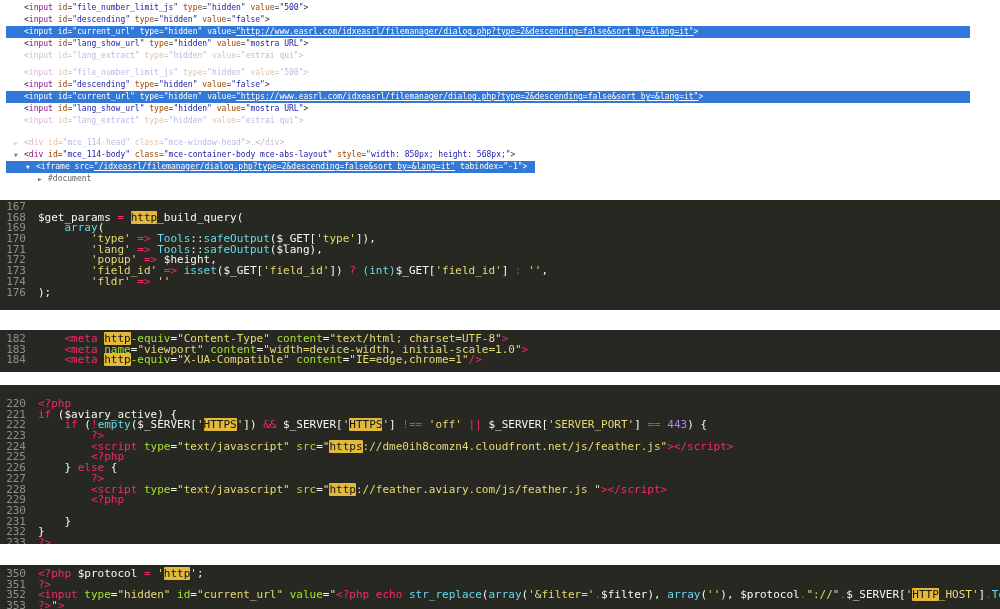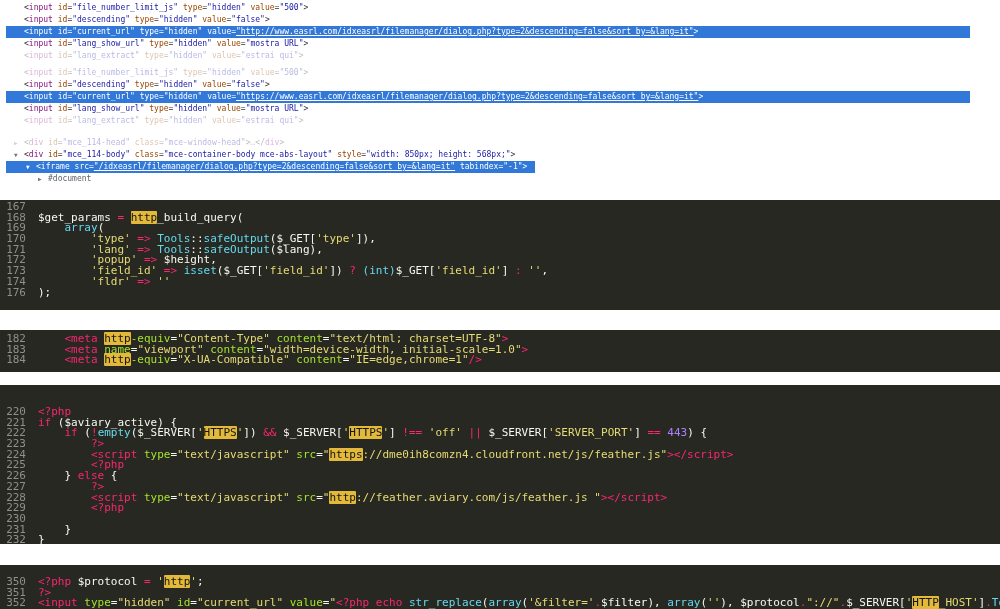--- a/index.html
+++ b/index.html
@@ -34,22 +34,22 @@
   .t-fni{color:var(--editor-function,#66d9ef);}
   .t-num{color:var(--editor-number,#ae81ff)}
   .t-at{color:var(--editor-attr,#a6e22e)}
   .t-hl{background:var(--search-highlight,#e2b93b);color:#141410;border-radius:1px}
   
   #dtA{top:2px;height:58px}
   #dtB{top:67px;height:62px}
   #dtC{top:137px;height:60px}
   #edD{top:200px;height:110px;padding-top:2px}
   #edE{top:330px;height:42px;padding-top:4px}
-  #edF{top:385px;height:159px;padding-top:22px}
-  #edG{top:565px;height:44px;padding-top:12px}
+  #edF{top:385px;height:159px;padding-top:14px}
+  #edG{top:565px;height:44px;padding-top:4px}
 </style>
 </head>
 <body>
 
 <div class="dtpanel" id="dtA">
     <div class="dtrow" style="padding-left: 18px;"><span class="t-p">&lt;</span><span class="t-tag">input</span><span class="t-p"> </span><span class="t-attr">id</span><span class="t-p">=</span><span class="t-val">"file_number_limit_js"</span><span class="t-p"> </span><span class="t-attr">type</span><span class="t-p">=</span><span class="t-val">"hidden"</span><span class="t-p"> </span><span class="t-attr">value</span><span class="t-p">=</span><span class="t-val">"500"</span><span class="t-p">&gt;</span></div>
     <div class="dtrow" style="padding-left: 18px;"><span class="t-p">&lt;</span><span class="t-tag">input</span><span class="t-p"> </span><span class="t-attr">id</span><span class="t-p">=</span><span class="t-val">"descending"</span><span class="t-p"> </span><span class="t-attr">type</span><span class="t-p">=</span><span class="t-val">"hidden"</span><span class="t-p"> </span><span class="t-attr">value</span><span class="t-p">=</span><span class="t-val">"false"</span><span class="t-p">&gt;</span></div>
     <div class="dtrow sel" style="padding-left: 18px;"><span class="t-p">&lt;</span><span class="t-tag">input</span><span class="t-p"> </span><span class="t-attr">id</span><span class="t-p">=</span><span class="t-val">"current_url"</span><span class="t-p"> </span><span class="t-attr">type</span><span class="t-p">=</span><span class="t-val">"hidden"</span><span class="t-p"> </span><span class="t-attr">value</span><span class="t-p">=</span><span class="t-lnk">"http://www.easrl.com/idxeasrl/filemanager/dialog.php?type=2&amp;descending=false&amp;sort_by=&amp;lang=it"</span><span class="t-p">&gt;</span></div>
     <div class="dtrow" style="padding-left: 18px;"><span class="t-p">&lt;</span><span class="t-tag">input</span><span class="t-p"> </span><span class="t-attr">id</span><span class="t-p">=</span><span class="t-val">"lang_show_url"</span><span class="t-p"> </span><span class="t-attr">type</span><span class="t-p">=</span><span class="t-val">"hidden"</span><span class="t-p"> </span><span class="t-attr">value</span><span class="t-p">=</span><span class="t-val">"mostra URL"</span><span class="t-p">&gt;</span></div>
     <div class="dtrow fade" style="padding-left: 18px;"><span class="t-p">&lt;</span><span class="t-tag">input</span><span class="t-p"> </span><span class="t-attr">id</span><span class="t-p">=</span><span class="t-val">"lang_extract"</span><span class="t-p"> </span><span class="t-attr">type</span><span class="t-p">=</span><span class="t-val">"hidden"</span><span class="t-p"> </span><span class="t-attr">value</span><span class="t-p">=</span><span class="t-val">"estrai qui"</span><span class="t-p">&gt;</span></div>

